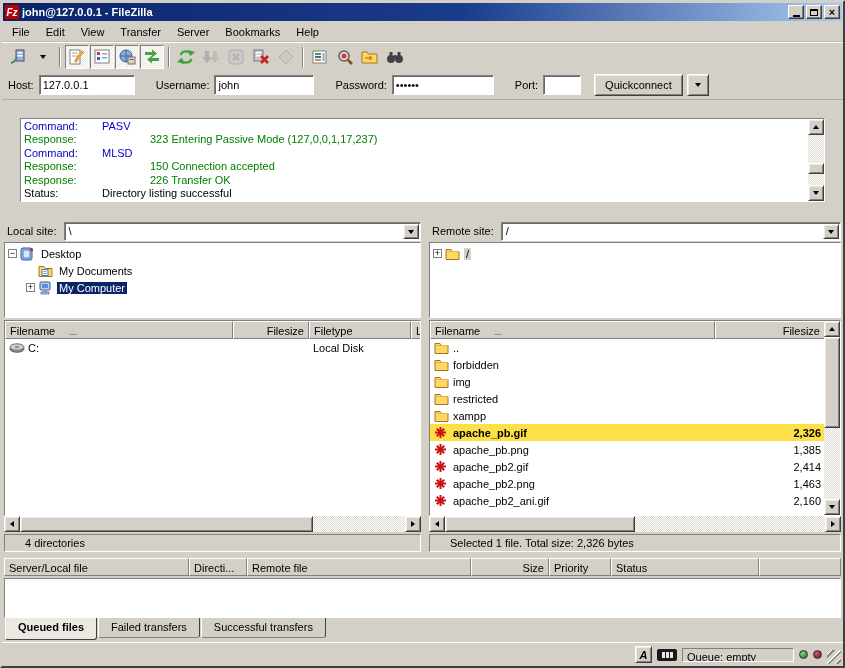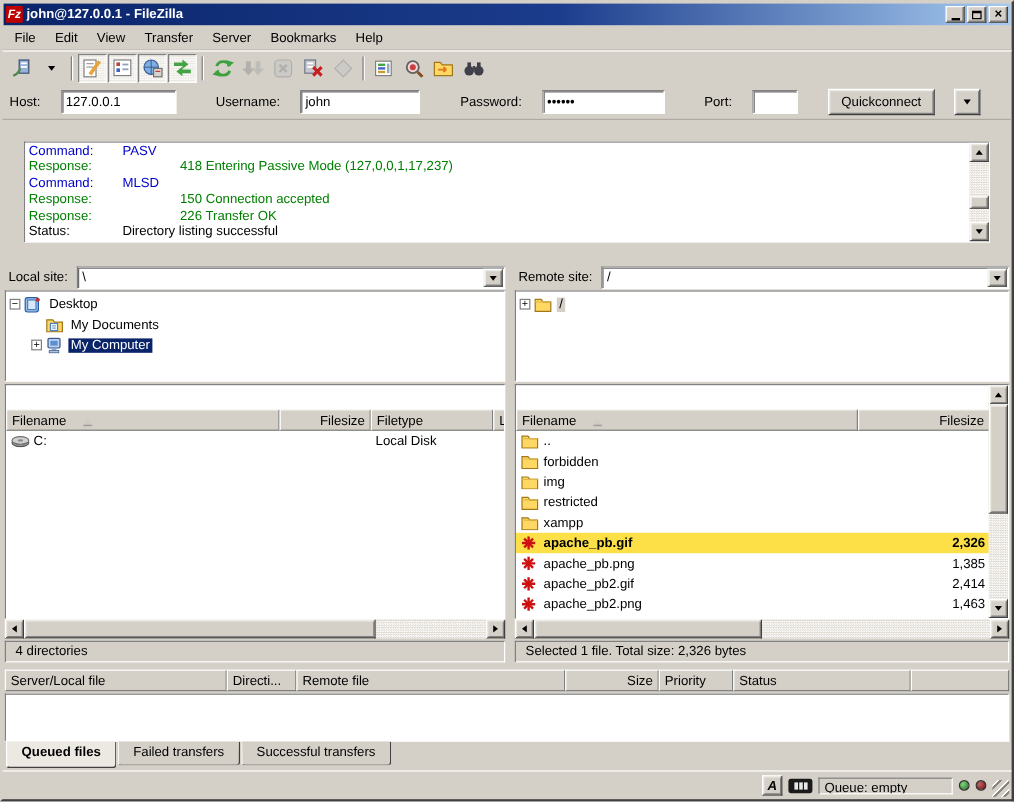--- a/index.html
+++ b/index.html
@@ -37,21 +37,21 @@
   .menubar { height:20px; display:flex; align-items:center; padding-left:2px; border-bottom:1px solid #c2beb6; }
   .menu-item { padding:2px 8px; }
   .toolbar { height:28px; display:flex; align-items:center; padding-left:4px; border-top:1px solid #fff; gap:1px; }
   .tb-sep { width:2px; height:20px; margin:0 3px; border-left:1px solid #808080; border-right:1px solid #fff; }
   .tb-btn { width:24px; height:24px; display:flex; align-items:center; justify-content:center; border:1px solid transparent; }
   .tb-btn.pressed { border-color:#808080 #fff #fff #808080; background-color:#e9e6df; background-image:conic-gradient(#fff 0 25%, transparent 0 50%, #fff 0 75%, transparent 0); background-size:2px 2px; }
   .tb-btn.disabled { filter:grayscale(1) opacity(.55); }
   .tri-down { width:0; height:0; border:3px solid transparent; border-top:4px solid #000; margin-top:4px; display:inline-block; }
 
   
-  .quickbar { height:30px; display:flex; align-items:center; gap:17px; padding:0 6px; border-bottom:1px solid #aeaaa2; }
+  .quickbar { height:30px; display:flex; align-items:center; gap:5px; padding:0 6px; border-bottom:1px solid #aeaaa2; }
   .quickbar label { white-space:nowrap; }
   .qc-input { height:20px; font-family:"Liberation Sans",sans-serif; font-size:11px; padding:1px 3px; outline:none; }
   .qc-btn { height:22px; font-family:"Liberation Sans",sans-serif; font-size:11px; padding:0 10px;
     border:1px solid; border-color:#fff #404040 #404040 #fff; box-shadow:inset 1px 1px 0 #ece9e2, inset -1px -1px 0 #808080; background:#d4d0c8; }
   .qc-dd { width:17px; height:22px; display:flex; align-items:center; justify-content:center; margin-left:-1px; }
 
   
   .msglog-wrap { height:84px; margin:18px; position:relative; background:#fff; }
   .msglog { position:absolute; inset:0; right:16px; padding:1px 3px; overflow:hidden; background:#fff; }
   .log-line { display:flex; line-height:13.4px; white-space:nowrap; }
@@ -86,33 +86,33 @@
   .expander { width:9px; height:9px; flex:0 0 auto; border:1px solid #808080; background:#fff; font-size:9px; line-height:7px; text-align:center; margin-right:3px; }
   .exp-space { width:12px; flex:0 0 auto; }
   .tree-icon { width:16px; height:14px; flex:0 0 auto; margin-right:3px; display:flex; align-items:center; }
   .tree-label { padding:0 2px; }
   .sel-active { background:#0a246a; color:#fff; }
   .sel-inactive-label { background:#d4d0c8; }
 
   
   .listbox { flex:1; background:#fff; position:relative; display:flex; flex-direction:column; overflow:hidden; }
   .listbox.has-vscroll .list-header, .listbox.has-vscroll .list-body { margin-right:16px; }
-  .list-header { height:18px; display:flex; flex:0 0 auto; background:#bef264;margin-top:20px; }
+  .list-header { height:18px; display:flex; flex:0 0 auto; background:#bef264; }
   .hcell { height:18px; background:#d4d0c8; border:1px solid; border-color:#fff #808080 #808080 #fff;
     padding:1px 4px 0 4px; white-space:nowrap; overflow:hidden; display:flex; align-items:center; flex:0 0 auto; }
   .hcell.right { justify-content:flex-end; }
   .hcell .sort-tri { width:0; height:0; border:4px solid transparent; border-bottom:5px solid #cfccc2;
     margin-left:14px; margin-top:-2px; filter:drop-shadow(0 1px 0 #909090); }
   .list-body { flex:1; overflow:hidden; }
   .file-row { height:17px; display:flex; align-items:center; white-space:nowrap; }
   .file-row.sel { background:#fde047;font-weight:bold; }
   .fcell { padding:0 4px; overflow:hidden; flex:0 0 auto; display:flex; align-items:center; }
   .fcell.right { justify-content:flex-end; display:block; text-align:right; }
   .file-icon { width:17px; flex:0 0 auto; display:flex; align-items:center; margin-right:2px; }
-  .pane-status { height:18px; margin-top:2px; padding:2px 8px; background:#d4d0c8;
+  .pane-status { height:18px; margin-top:2px; padding:2px 20px; background:#d4d0c8;
     border:1px solid; border-color:#808080 #fff #fff #808080; white-space:nowrap; overflow:hidden; }
   .list-hscroll { margin-top:0; }
 
   
   .queue-gap { height:6px; }
   .queue-header-row { height:20px; display:flex; padding:0 2px; }
   .queue-body { flex:1; margin:0 2px; background:#fff; }
   .tabs { height:24px; display:flex; align-items:flex-start; padding-left:3px; }
   .tab { padding:3px 12px 3px 12px; background:#d4d0c8; border:1px solid; border-color:#d4d0c8 #404040 #808080 #fff;
     border-top:none; border-radius:0 0 3px 3px; margin-right:1px; height:20px; }
@@ -292,21 +292,21 @@
   </div>
 
   <div class="msglog-wrap sunken">
     <div class="msglog" id="msglog">
         <div class="log-line log-command">
           <span class="log-label">Command:</span>
           <span>PASV</span>
         </div>
         <div class="log-line log-response">
           <span class="log-label">Response:</span>
-          <span>418 Entering Passive Mode (127,0,0,1,17,237)</span>
+          <span>323 Entering Passive Mode (127,0,0,1,17,237)</span>
         </div>
         <div class="log-line log-command">
           <span class="log-label">Command:</span>
           <span>MLSD</span>
         </div>
         <div class="log-line log-response">
           <span class="log-label">Response:</span>
           <span>150 Connection accepted</span>
         </div>
         <div class="log-line log-response">

